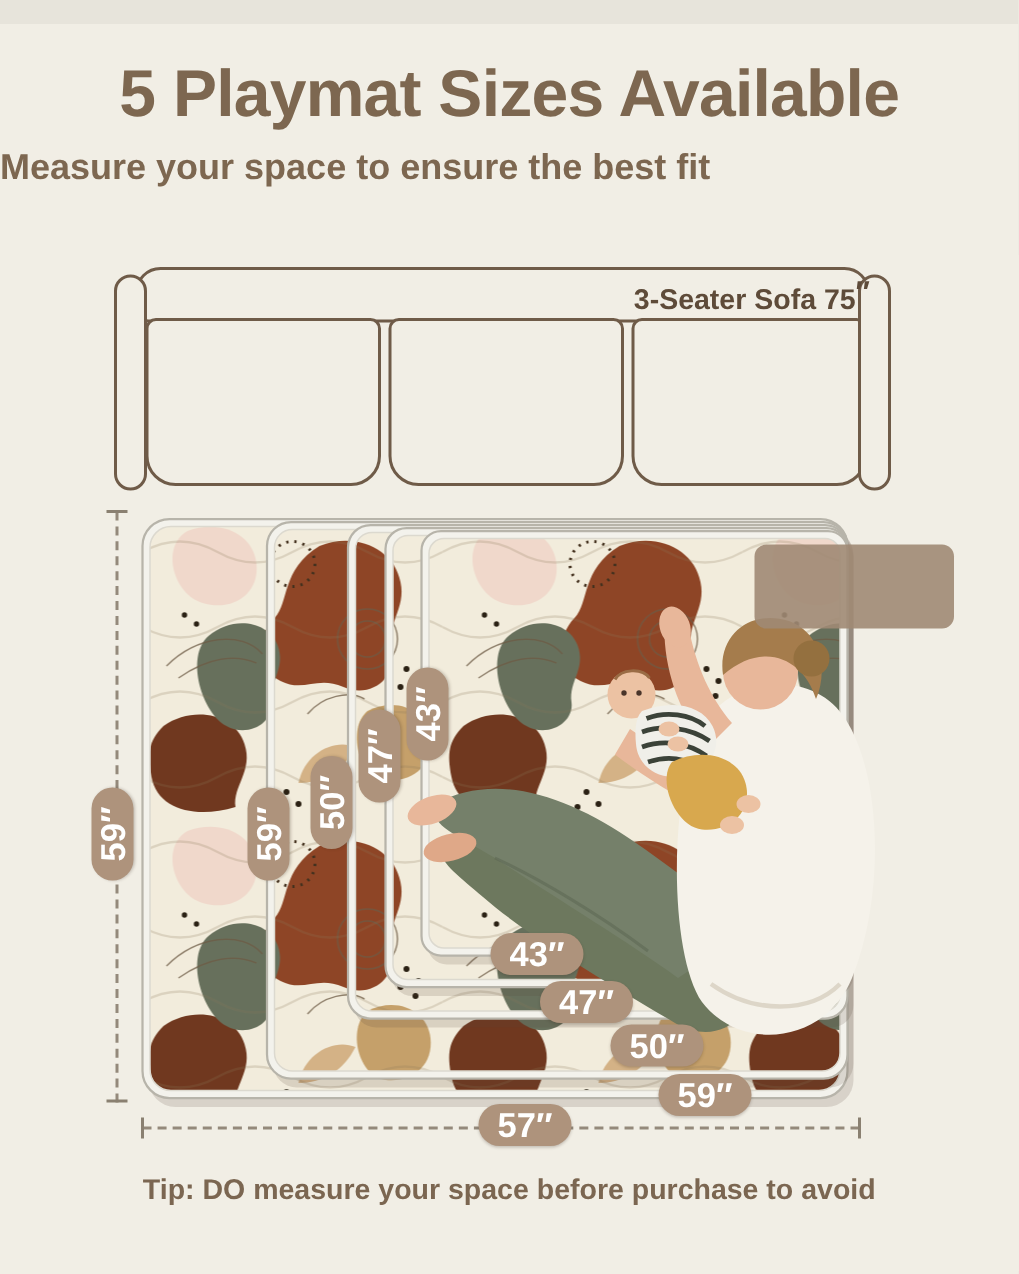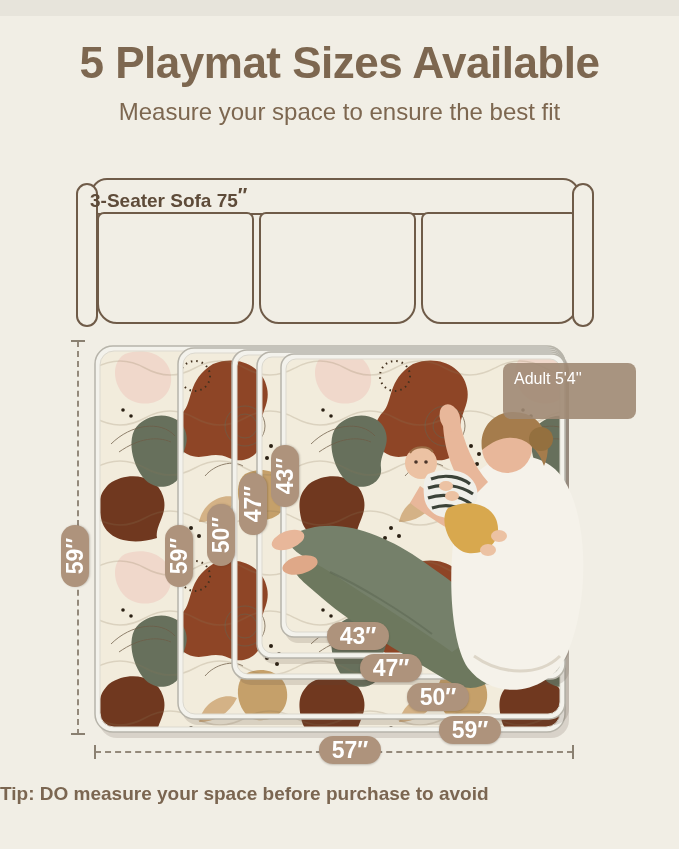--- a/index.html
+++ b/index.html
@@ -2,34 +2,34 @@
 <html><head>
 <meta charset="utf-8">
 <style>
   html,body{margin:0;padding:0;}
   body{background:#e7e4db;font-family:"Liberation Sans",sans-serif;}
   .page{position:relative;width:679px;height:849px;margin:16px auto;background:#f1eee5;overflow:hidden;}
 
   
   .title{position:absolute;top:22px;left:0;width:100%;text-align:center;
     font-size:44px;font-weight:800;color:#7d6750;letter-spacing:-0.5px;}
-  .subtitle{position:absolute;top:82px;left:0;width:100%;text-align:center;
-    font-size:24px;font-weight:400;color:#7d6750;}
+  .subtitle{position:absolute;top:82px;left:0;width:100%;
+    font-size:24px;font-weight:700;color:#7d6750;}
 
   
   .sofa-part{position:absolute;background:#f1eee5;border:2px solid #6f5b48;box-sizing:border-box;}
   .sofa-back{left:90px;top:162px;width:490px;height:37px;border-radius:17px 17px 9px 9px;}
   .sofa-seat{top:196px;height:112px;border-radius:7px 7px 20px 20px;}
   .seat1{left:97px;width:157px;}
   .seat2{left:259px;width:157px;}
   .seat3{left:421px;width:157px;}
   .sofa-arm{top:167px;width:22px;height:144px;border-radius:11px;}
   .arm-left{left:76px;}
   .arm-right{left:572px;}
-  .sofa-label{position:absolute;left:90px;top:168px;width:490px;text-align:left;
+  .sofa-label{position:absolute;left:90px;top:168px;width:490px;text-align:right;
     font-size:19px;font-weight:700;color:#5e4b39;}
   .sofa-label .prime{font-size:20px;vertical-align:5px;}
 
   
   .mats{position:absolute;left:0;top:0;pointer-events:none;}
 
   
   .dim-v{position:absolute;left:77px;top:325px;height:394px;border-left:2px dashed #94897b;}
   .dim-h{position:absolute;left:95px;top:735px;width:478px;border-top:2px dashed #94897b;}
   .tick{position:absolute;background:#8a8071;}
@@ -41,21 +41,21 @@
     color:#fff;font-size:23px;font-weight:700;line-height:28px;text-align:center;
     box-shadow:0 1px 2px rgba(60,45,30,.25);}
   .badge-v{transform:rotate(-90deg);}
 
   
   .model-badge{position:absolute;left:503px;top:347px;width:122px;height:51px;
     background:rgba(160,138,116,.9);border-radius:8px;color:#fff;
     font-size:16px;line-height:1.4;padding:5px 0 0 11px;box-sizing:content-box;}
 
   
-  .tip{position:absolute;top:764px;left:0;width:100%;text-align:left;
+  .tip{position:absolute;top:764px;left:0;width:100%;text-align:center;
     font-size:19px;font-weight:700;color:#7b6651;line-height:1.5;}
 </style>
 </head>
 <body>
 
 <div class="page">
 
   <div class="title">5 Playmat Sizes Available</div>
   <div class="subtitle">Measure your space to ensure the best fit</div>
 
@@ -204,20 +204,19 @@
   <div class="badge badge-v" style="left:190px;top:505px;">50″</div>
   <div class="badge badge-v" style="left:222px;top:474px;">47″</div>
   <div class="badge badge-v" style="left:254px;top:446px;">43″</div>
 
   <div class="badge" style="left:327px;top:606px;">43″</div>
   <div class="badge" style="left:360px;top:638px;">47″</div>
   <div class="badge" style="left:407px;top:667px;">50″</div>
   <div class="badge" style="left:439px;top:700px;">59″</div>
 
   <div class="model-badge">
-    <div>Adult  5'4''</div>
   </div>
 
   <div class="tip">
     <div>Tip: DO measure your space before purchase to avoid</div>
   </div>
 
 </div>
 
 </body></html>

